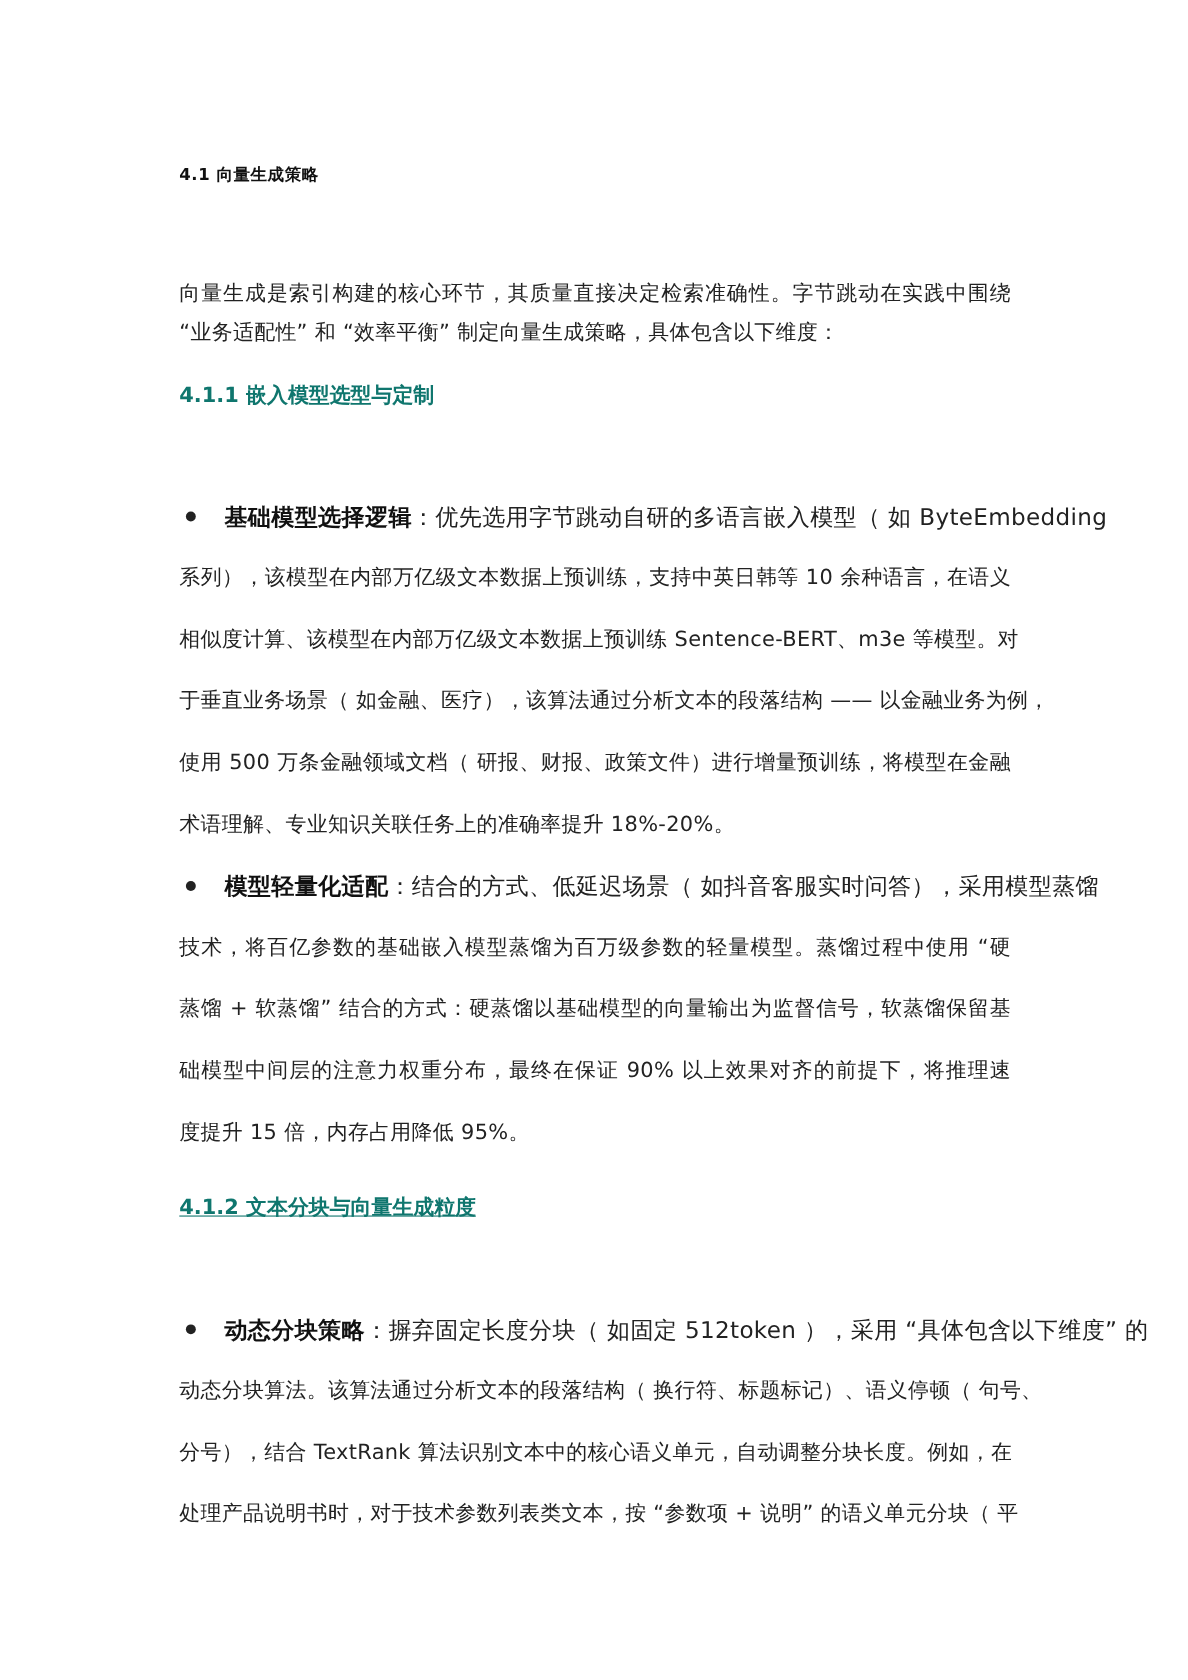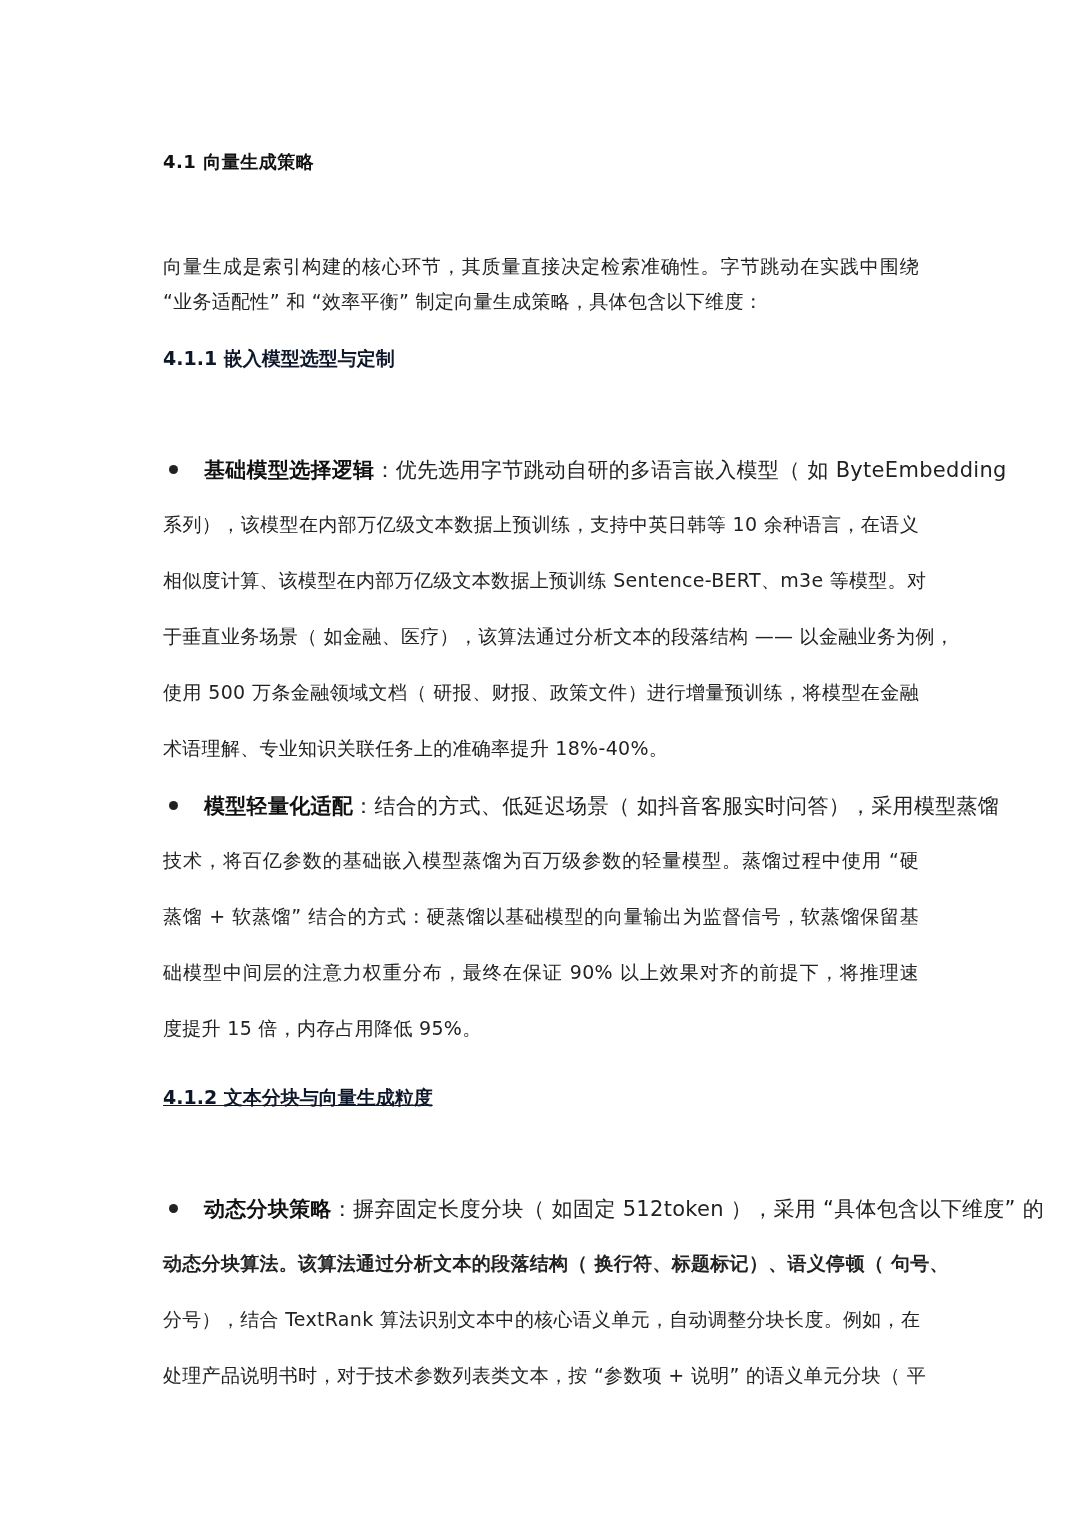--- a/index.html
+++ b/index.html
@@ -18,32 +18,32 @@
     .page {
       position: absolute;
       left: 163px;
       top: 0;
       width: 756px;
     }
     .h2 {
       position: absolute;
       left: 0;
       top: 150px;
-      font-size: 18px;
+      font-size: 15px;
       font-weight: bold;
       color: #111;
       white-space: nowrap;
       letter-spacing: 0.5px;
     }
     .h3 {
       position: absolute;
       left: 0;
       font-size: 19px;
       font-weight: bold;
-      color: #0f172a;
+      color: #0f766e;
       white-space: nowrap;
     }
     .line {
       position: absolute;
       left: 0;
       font-size: 19px;
       color: #222;
       white-space: nowrap;
       letter-spacing: 0.3px;
     }
@@ -89,32 +89,32 @@
 
   <div class="h3" style="top:346px;">4.1.1  嵌入模型选型与定制</div>
 
   <div class="bullet-line" style="top:456px;">
     <span class="bullet-dot"></span><span class="bold">基础模型选择逻辑</span><span>：优先选用字节跳动自研的多语言嵌入模型（ 如  ByteEmbedding</span>
   </div>
   <div class="line justify" style="top:512px;">系列），该模型在内部万亿级文本数据上预训练，支持中英日韩等  10  余种语言，在语义</div>
   <div class="line justify" style="top:568px;">相似度计算、该模型在内部万亿级文本数据上预训练  Sentence-BERT、m3e  等模型。对</div>
   <div class="line justify" style="top:624px;">于垂直业务场景（ 如金融、医疗），该算法通过分析文本的段落结构  ——  以金融业务为例，</div>
   <div class="line justify" style="top:680px;">使用  500  万条金融领域文档（ 研报、财报、政策文件）进行增量预训练，将模型在金融</div>
-  <div class="line" style="top:736px;">术语理解、专业知识关联任务上的准确率提升  18%-40%。</div>
+  <div class="line" style="top:736px;">术语理解、专业知识关联任务上的准确率提升  18%-20%。</div>
 
   <div class="bullet-line" style="top:792px;">
     <span class="bullet-dot"></span><span class="bold">模型轻量化适配</span><span>：结合的方式、低延迟场景（ 如抖音客服实时问答），采用模型蒸馏</span>
   </div>
   <div class="line justify" style="top:848px;">技术，将百亿参数的基础嵌入模型蒸馏为百万级参数的轻量模型。蒸馏过程中使用  “硬</div>
   <div class="line justify" style="top:904px;">蒸馏  +  软蒸馏”  结合的方式：硬蒸馏以基础模型的向量输出为监督信号，软蒸馏保留基</div>
   <div class="line justify" style="top:960px;">础模型中间层的注意力权重分布，最终在保证  90%  以上效果对齐的前提下，将推理速</div>
   <div class="line" style="top:1016px;">度提升  15  倍，内存占用降低  95%。</div>
 
   <div class="h3" style="top:1085px;text-decoration:underline;">4.1.2  文本分块与向量生成粒度</div>
 
   <div class="bullet-line" style="top:1195px;">
     <span class="bullet-dot"></span><span class="bold">动态分块策略</span><span>：摒弃固定长度分块（ 如固定  512token ），采用  “具体包含以下维度”  的</span>
   </div>
-  <div class="line justify" style="top:1251px;font-weight:bold;">动态分块算法。该算法通过分析文本的段落结构（ 换行符、标题标记）、语义停顿（ 句号、</div>
+  <div class="line justify" style="top:1251px;">动态分块算法。该算法通过分析文本的段落结构（ 换行符、标题标记）、语义停顿（ 句号、</div>
   <div class="line justify" style="top:1307px;">分号），结合  TextRank  算法识别文本中的核心语义单元，自动调整分块长度。例如，在</div>
   <div class="line justify" style="top:1363px;">处理产品说明书时，对于技术参数列表类文本，按  “参数项  +  说明”  的语义单元分块（ 平</div>
 
 </div>
 
 </body></html>

